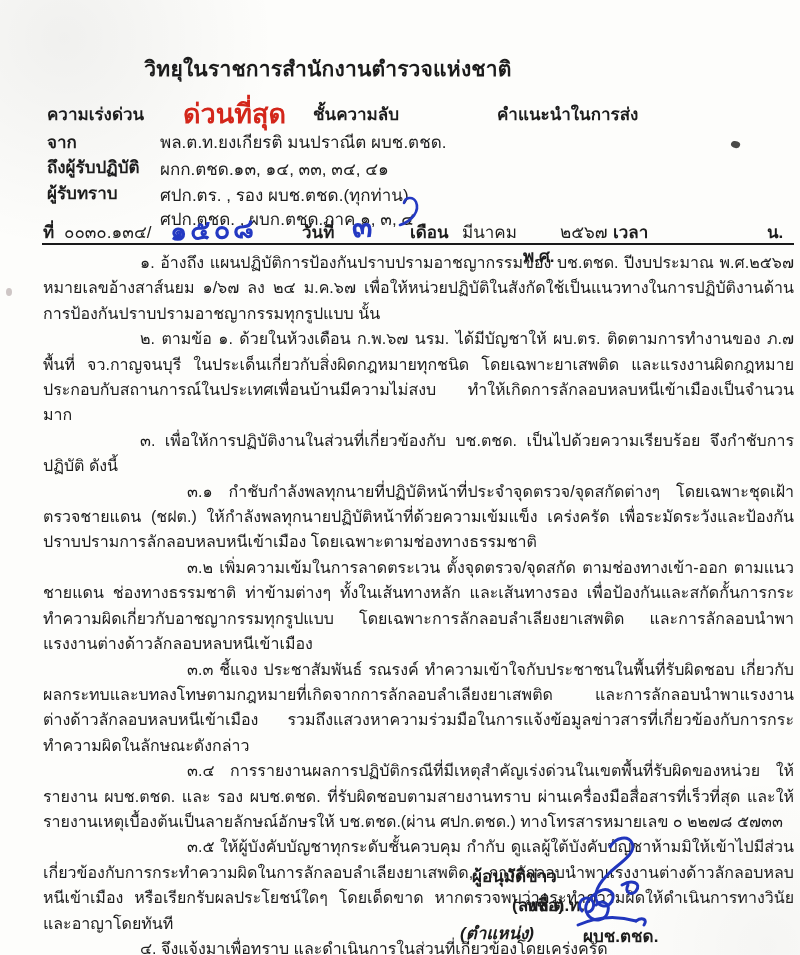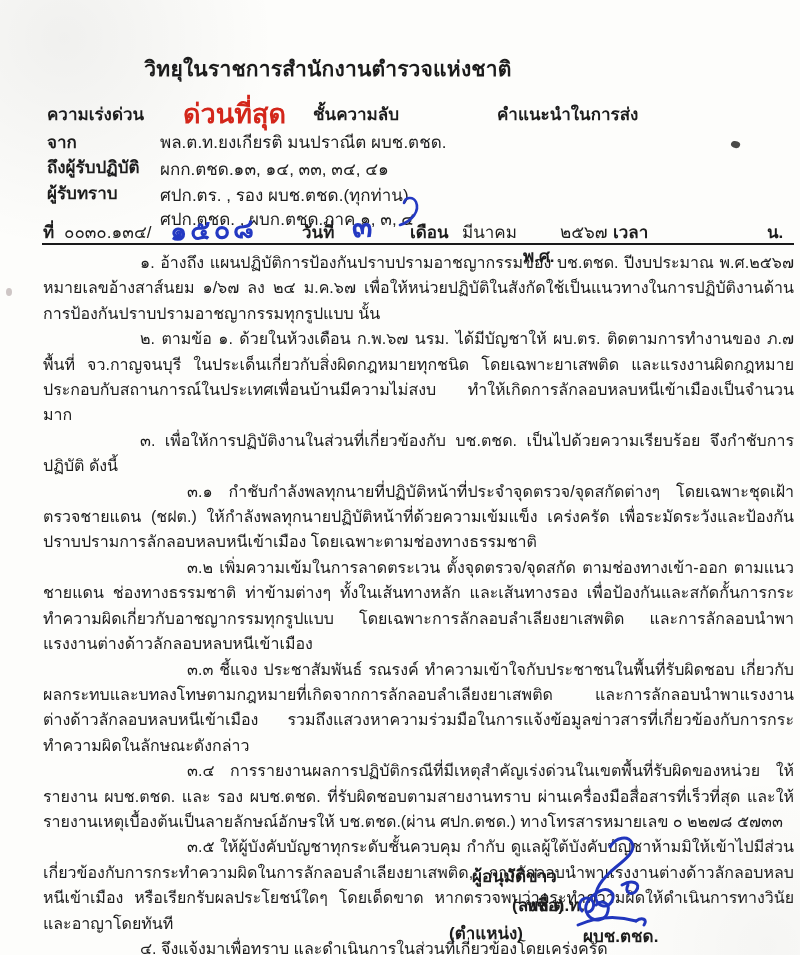--- a/index.html
+++ b/index.html
@@ -105,21 +105,21 @@
     <p class="ind-sub">๓.๒ เพิ่มความเข้มในการลาดตระเวน ตั้งจุดตรวจ/จุดสกัด ตามช่องทางเข้า-ออก ตามแนวชายแดน ช่องทางธรรมชาติ ท่าข้ามต่างๆ ทั้งในเส้นทางหลัก และเส้นทางรอง เพื่อป้องกันและสกัดกั้นการกระทำความผิดเกี่ยวกับอาชญากรรมทุกรูปแบบ โดยเฉพาะการลักลอบลำเลียงยาเสพติด และการลักลอบนำพาแรงงานต่างด้าวลักลอบหลบหนีเข้าเมือง</p>
     <p class="ind-sub">๓.๓ ชี้แจง ประชาสัมพันธ์ รณรงค์ ทำความเข้าใจกับประชาชนในพื้นที่รับผิดชอบ เกี่ยวกับผลกระทบและบทลงโทษตามกฎหมายที่เกิดจากการลักลอบลำเลียงยาเสพติด และการลักลอบนำพาแรงงานต่างด้าวลักลอบหลบหนีเข้าเมือง รวมถึงแสวงหาความร่วมมือในการแจ้งข้อมูลข่าวสารที่เกี่ยวข้องกับการกระทำความผิดในลักษณะดังกล่าว</p>
     <p class="ind-sub">๓.๔ การรายงานผลการปฏิบัติกรณีที่มีเหตุสำคัญเร่งด่วนในเขตพื้นที่รับผิดของหน่วย ให้รายงาน ผบช.ตชด. และ รอง ผบช.ตชด. ที่รับผิดชอบตามสายงานทราบ ผ่านเครื่องมือสื่อสารที่เร็วที่สุด และให้รายงานเหตุเบื้องต้นเป็นลายลักษณ์อักษรให้ บช.ตชด.(ผ่าน ศปก.ตชด.) ทางโทรสารหมายเลข ๐ ๒๒๗๘ ๕๗๓๓</p>
     <p class="ind-sub">๓.๕ ให้ผู้บังคับบัญชาทุกระดับชั้นควบคุม กำกับ ดูแลผู้ใต้บังคับบัญชาห้ามมิให้เข้าไปมีส่วนเกี่ยวข้องกับการกระทำความผิดในการลักลอบลำเลียงยาเสพติด, การลักลอบนำพาแรงงานต่างด้าวลักลอบหลบหนีเข้าเมือง หรือเรียกรับผลประโยชน์ใดๆ โดยเด็ดขาด หากตรวจพบว่ากระทำความผิดให้ดำเนินการทางวินัยและอาญาโดยทันที</p>
     <p class="ind-main">๔. จึงแจ้งมาเพื่อทราบ และดำเนินการในส่วนที่เกี่ยวข้องโดยเคร่งครัด</p>
   </div>
 
   <div class="abs sig-label" style="top:862px;left:450px;">ผู้อนุมัติข่าว</div>
   <div class="abs sig-label" style="top:891px;left:450px;margin-left:40px;">(ลงชื่อ)</div>
   <div class="abs sig-val" style="top:891px;left:527px;">พล.ต.ท.</div>
-  <div class="abs sig-label" style="top:919px;left:427px;">(ตำแหน่ง)</div>
+  <div class="abs sig-label" style="top:919px;left:438px;font-style:italic;">(ตำแหน่ง)</div>
   <div class="abs sig-val" style="top:922px;left:583px;">ผบช.ตชด.</div>
 
   <svg class="signature-svg" viewBox="0 0 106 104">
     <g fill="none" stroke="#2136bd" stroke-width="3" stroke-linecap="round">
       <path d="M58,14 C64,4 76,2 80,10 C84,18 74,26 64,34 C52,44 42,56 44,66 C46,74 56,76 60,68 C64,60 56,54 48,58"></path>
       <path d="M48,58 C36,64 30,74 36,82 C42,90 54,88 56,78 C58,70 50,66 44,72"></path>
       <path d="M30,78 C24,72 30,62 38,66 C44,69 42,78 36,79"></path>
       <path d="M26,92 C44,84 64,82 84,88"></path>
       <path d="M70,52 C80,46 90,50 84,58 C80,63 72,60 76,52"></path>
       <path d="M84,88 C90,84 96,86 92,92"></path>

